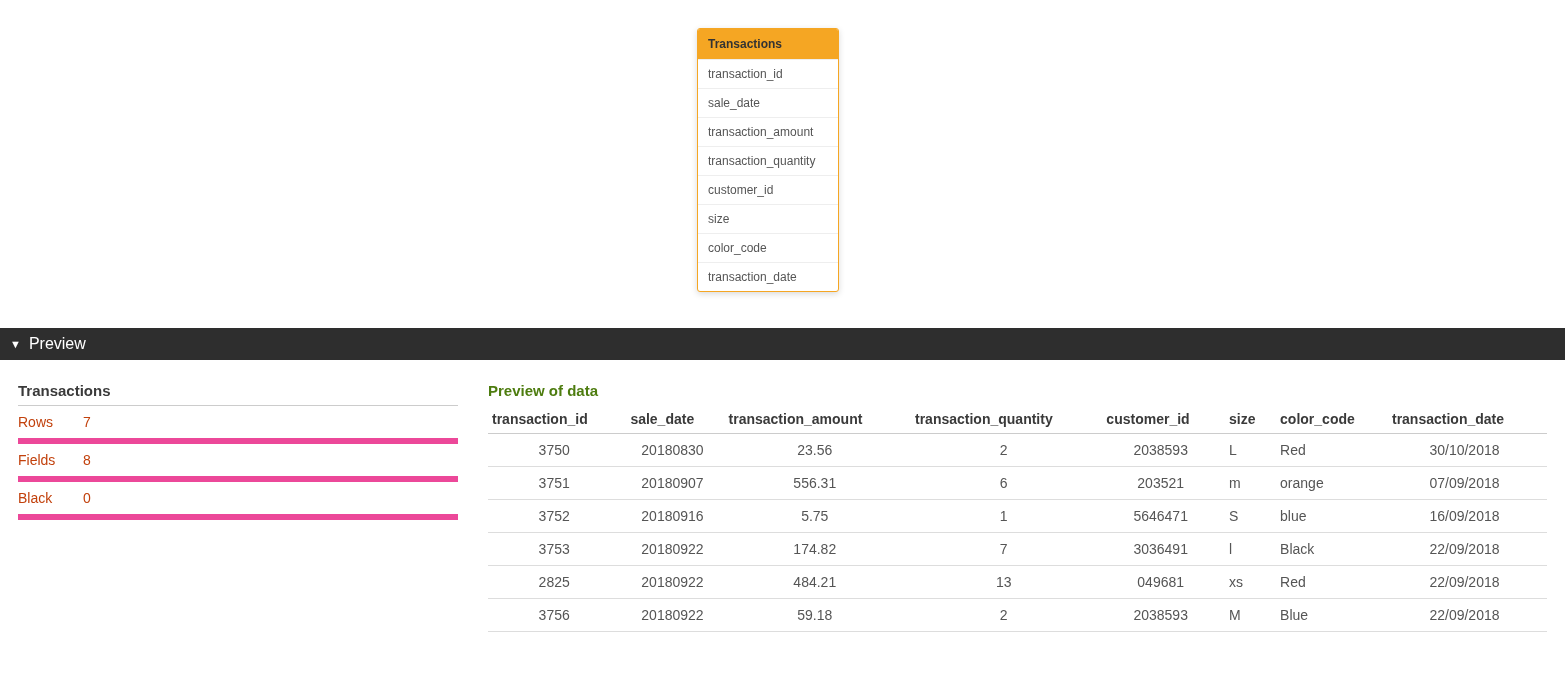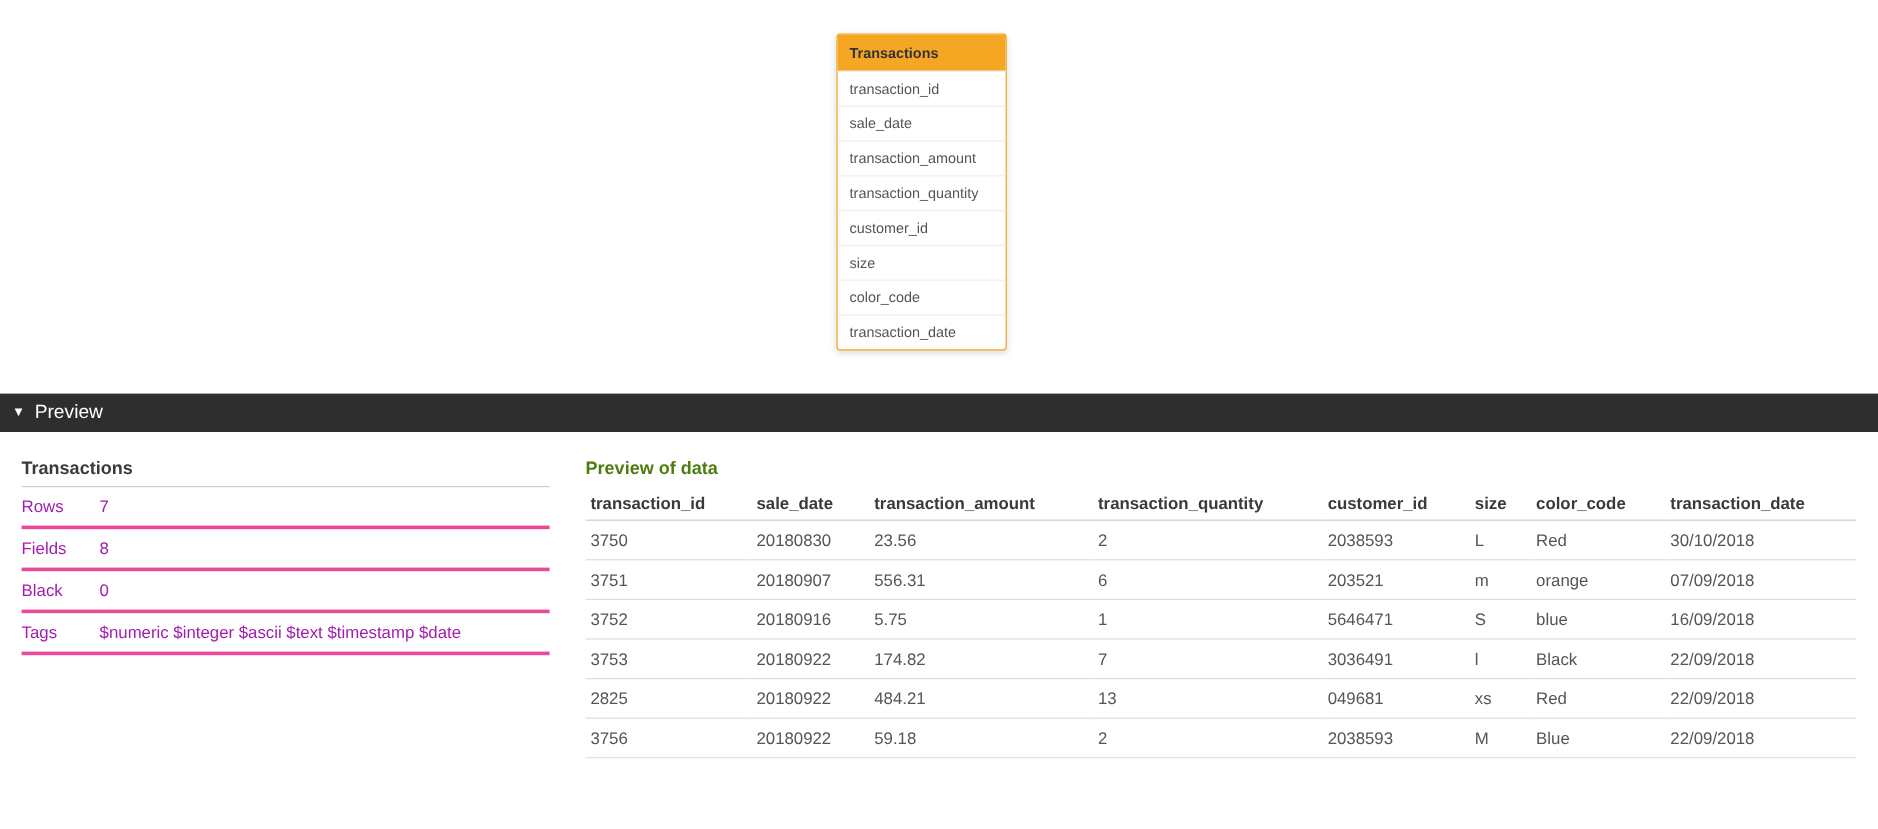--- a/index.html
+++ b/index.html
@@ -66,23 +66,23 @@
   .meta-title {
     font-weight: 700;
     font-size: 15px;
     color: #3a3a3a;
     padding-bottom: 6px;
     border-bottom: 1px solid #ccc;
   }
   .meta-row {
     display: flex;
     padding: 8px 0;
-    border-bottom: 3px solid #ec4899;
+    border-bottom: 6px solid #ec4899;
     font-size: 14px;
-    color: #a21caf;
+    color: #c2410c;
   }
   .meta-row .k { width: 65px; flex: 0 0 65px; }
   .meta-row .v { flex: 1; }
   .data-panel { flex: 1; }
   .data-title {
     font-weight: 700;
     font-size: 15px;
     color: #4d7c0f;
     padding-bottom: 6px;
   }
@@ -98,21 +98,21 @@
     color: #3a3a3a;
     padding: 6px 10px 6px 4px;
     border-bottom: 1px solid #ccc;
     font-size: 14px;
   }
   table.data td {
     padding: 8px 10px 8px 4px;
     border-bottom: 1px solid #ddd;
     font-variant-numeric: tabular-nums;
   }
-  .num { text-align: left; }
+  .num { text-align: center; }
   .txt { text-align: left; }
 </style>
 </head>
 <body>
 
 <div class="canvas-area">
   <div class="table-card">
     <div class="table-card-header">Transactions</div>
     <div id="card-fields">
         <div class="table-card-field">transaction_id</div>
@@ -142,24 +142,20 @@
           <div class="v">7</div>
         </div>
         <div class="meta-row">
           <div class="k">Fields</div>
           <div class="v">8</div>
         </div>
         <div class="meta-row">
           <div class="k">Black</div>
           <div class="v">0</div>
         </div>
-        <div class="meta-row">
-          <div class="k">Tags</div>
-          <div class="v">$numeric $integer $ascii $text $timestamp $date</div>
-        </div>
       </div>
   </div>
 
   <div class="data-panel">
     <div class="data-title">Preview of data</div>
     <table class="data">
       <thead>
           <tr id="data-head">
             <th class="num">transaction_id</th>
             <th class="num">sale_date</th>

